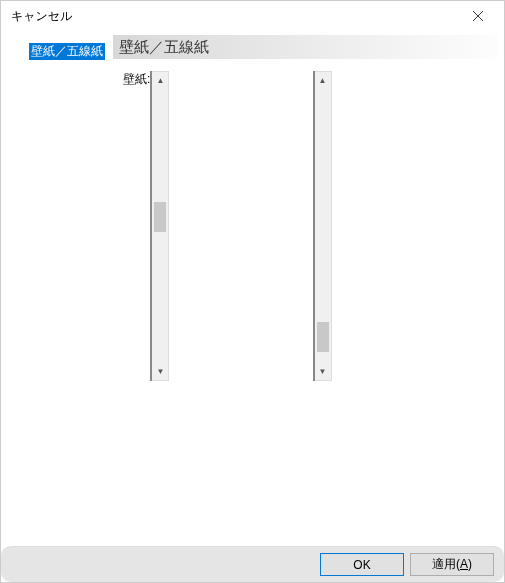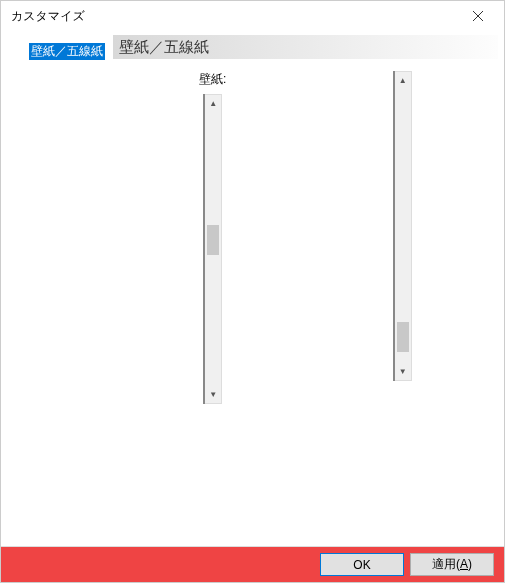--- a/index.html
+++ b/index.html
@@ -68,21 +68,21 @@
     padding-left: 6px;
     font-size: 15px;
     color: #333;
     background: linear-gradient(to right, #d8d8d8, #fdfdfd);
   }
   .panels {
     display: flex;
     gap: 10px;
     padding: 12px 6px 0 10px;
   }
-  .panel { flex: 1; display: flex; flex-direction: column; align-items: center; }
+  .panel { flex: 1; display: flex; flex-direction: row; }
   .panel-label { margin-bottom: 6px; }
   .preview-wrap {
     display: flex;
     border: 0;
     height: 310px;
   }
   .preview-box {
     flex: 1;
     border: 1px solid #888;
     overflow: hidden;
@@ -163,39 +163,40 @@
   .sparkle .diag1 { transform: translate(-50%,-50%) rotate(45deg); }
   .sparkle .diag2 { transform: translate(-50%,-50%) rotate(-45deg); }
   .footer {
     height: 36px;
     border-top: 1px solid #ddd;
     display: flex;
     align-items: center;
     justify-content: flex-end;
     gap: 6px;
     padding-right: 10px;
-    background: #ef4444;
+    background: #e5e5e5;
+    border-radius: 10px;
   }
   .btn {
     min-width: 84px;
     height: 23px;
     background: #e1e1e1;
     border: 1px solid #adadad;
     font-family: inherit;
     font-size: 12px;
     cursor: pointer;
   }
   .btn.default { border: 1px solid #0078d7; }
   .btn u { text-decoration: underline; }
 </style>
 </head>
 <body>
 
 <div class="titlebar">
-  <span class="titlebar-title">カスタマイズ</span>
+  <span class="titlebar-title">キャンセル</span>
   <div class="close-btn">
     <svg viewBox="0 0 10 10">
       <line x1="0" y1="0" x2="10" y2="10" stroke="#333" stroke-width="1"></line>
       <line x1="10" y1="0" x2="0" y2="10" stroke="#333" stroke-width="1"></line>
     </svg>
   </div>
 </div>
 
 <div class="content">
   <div class="sidebar">

